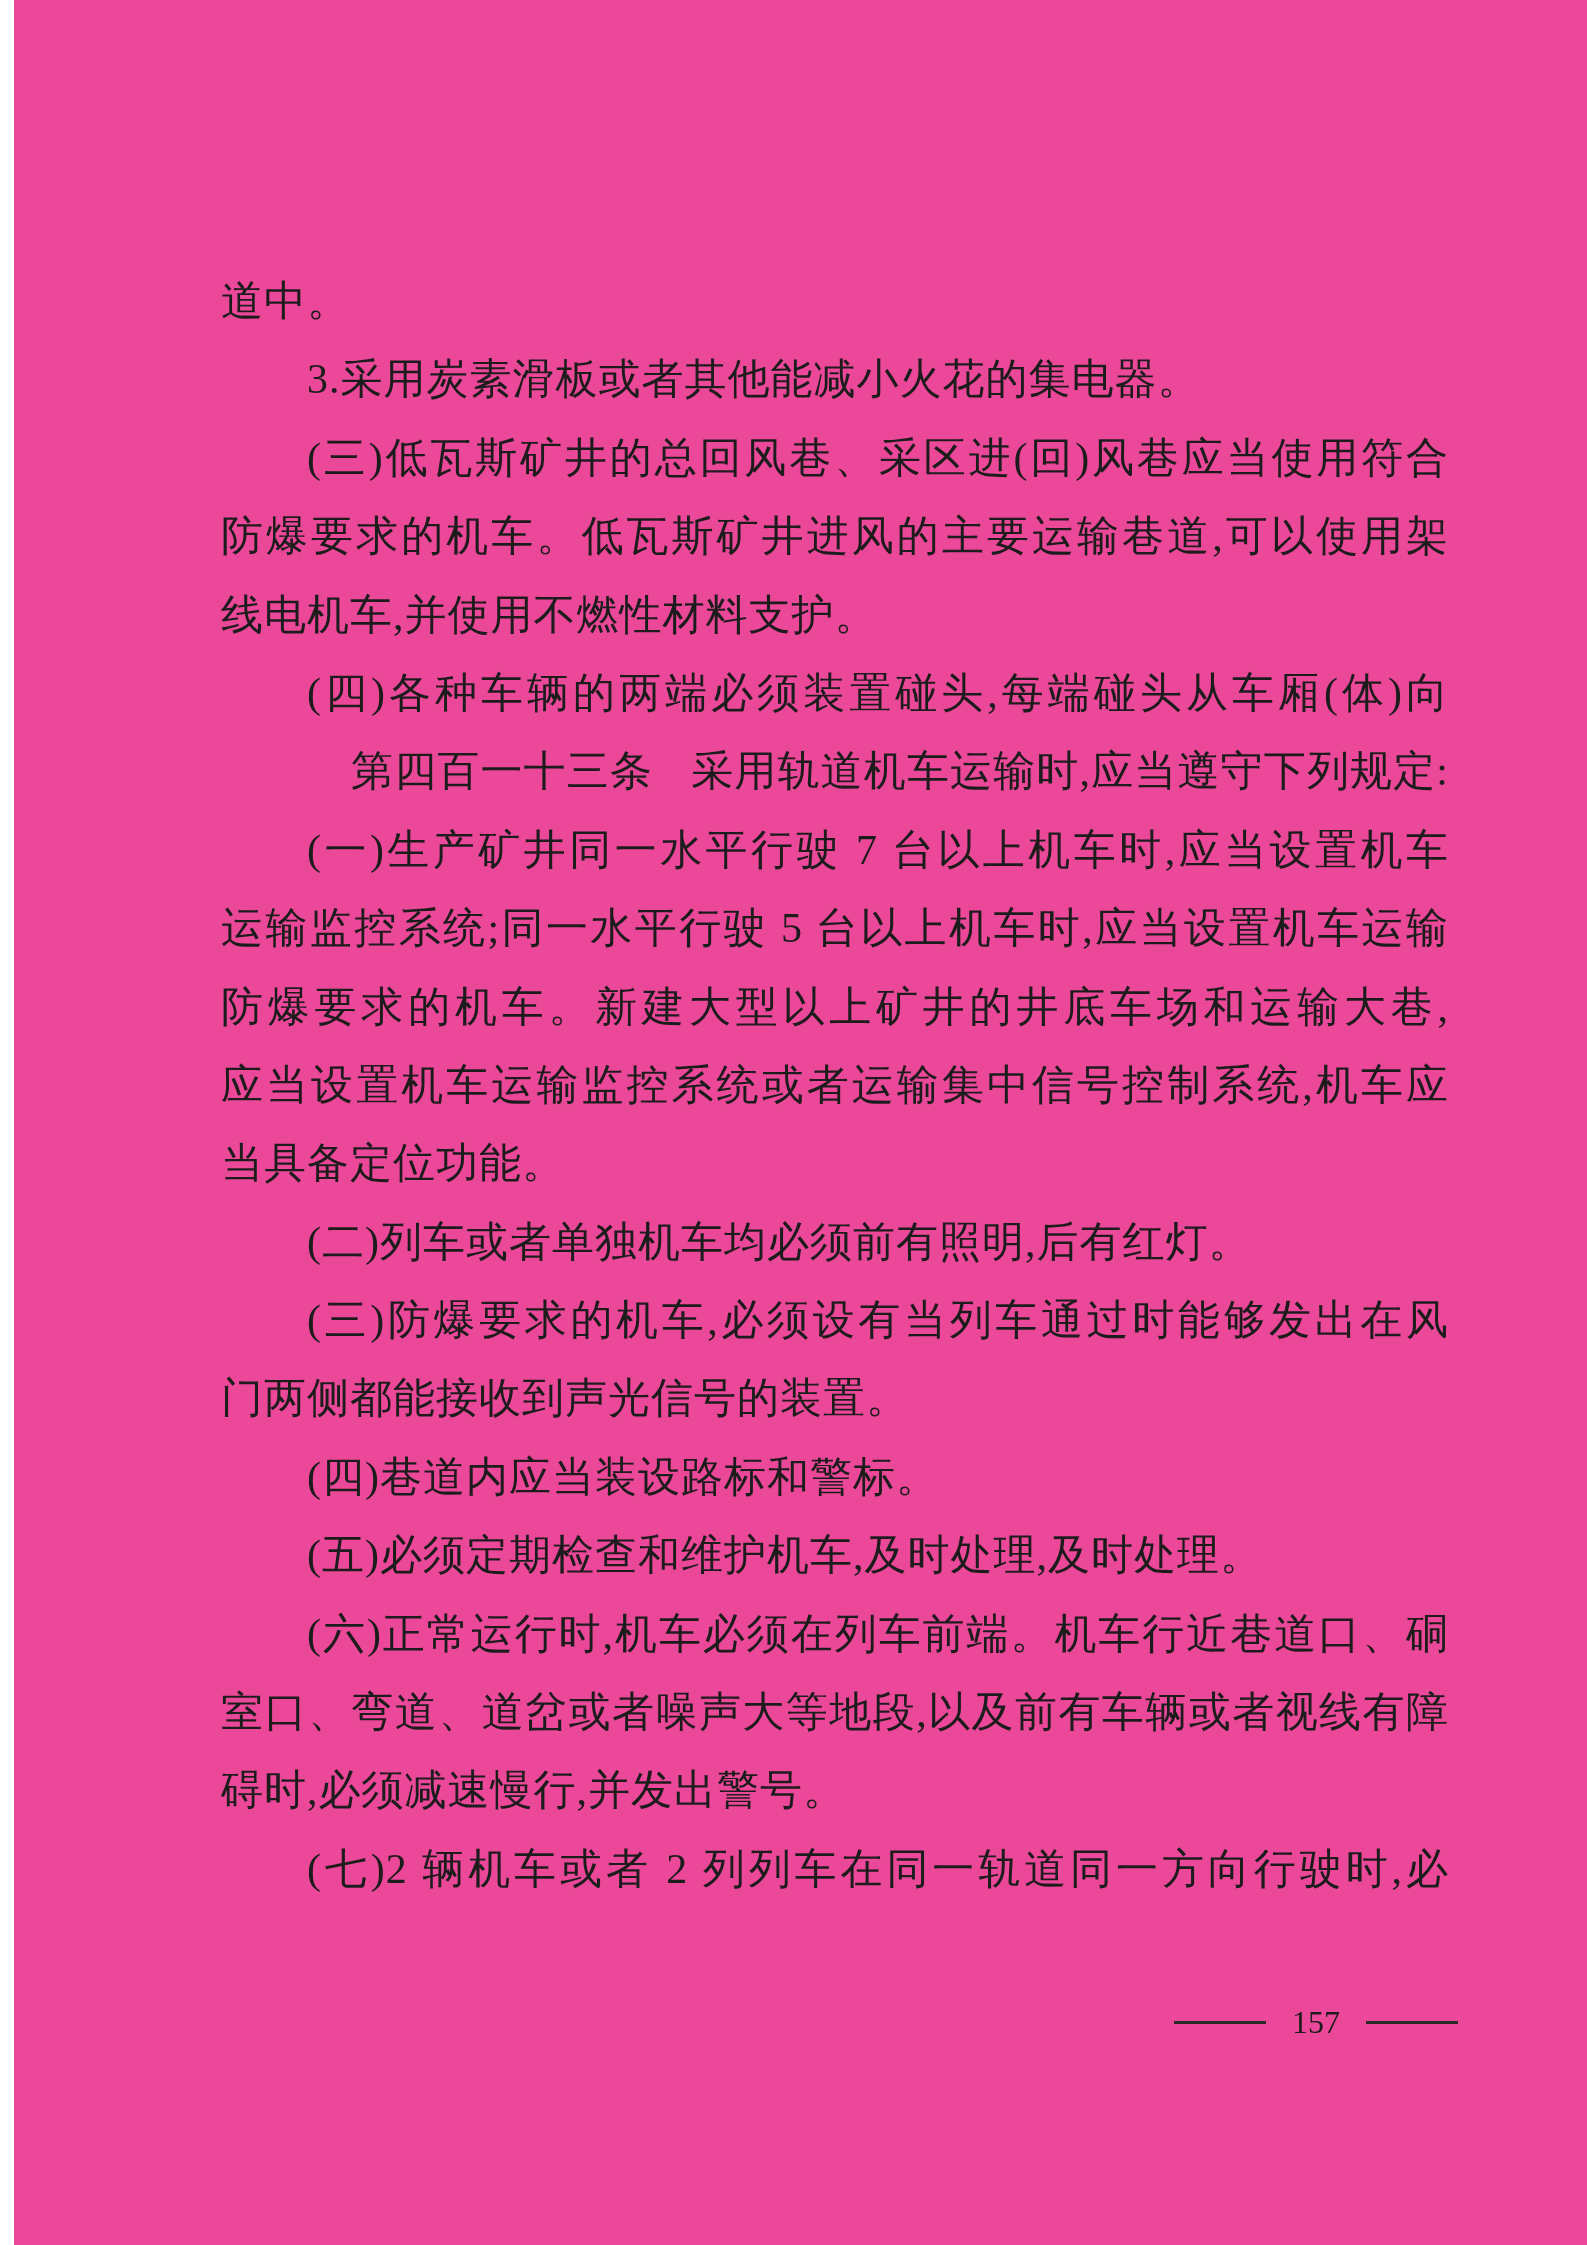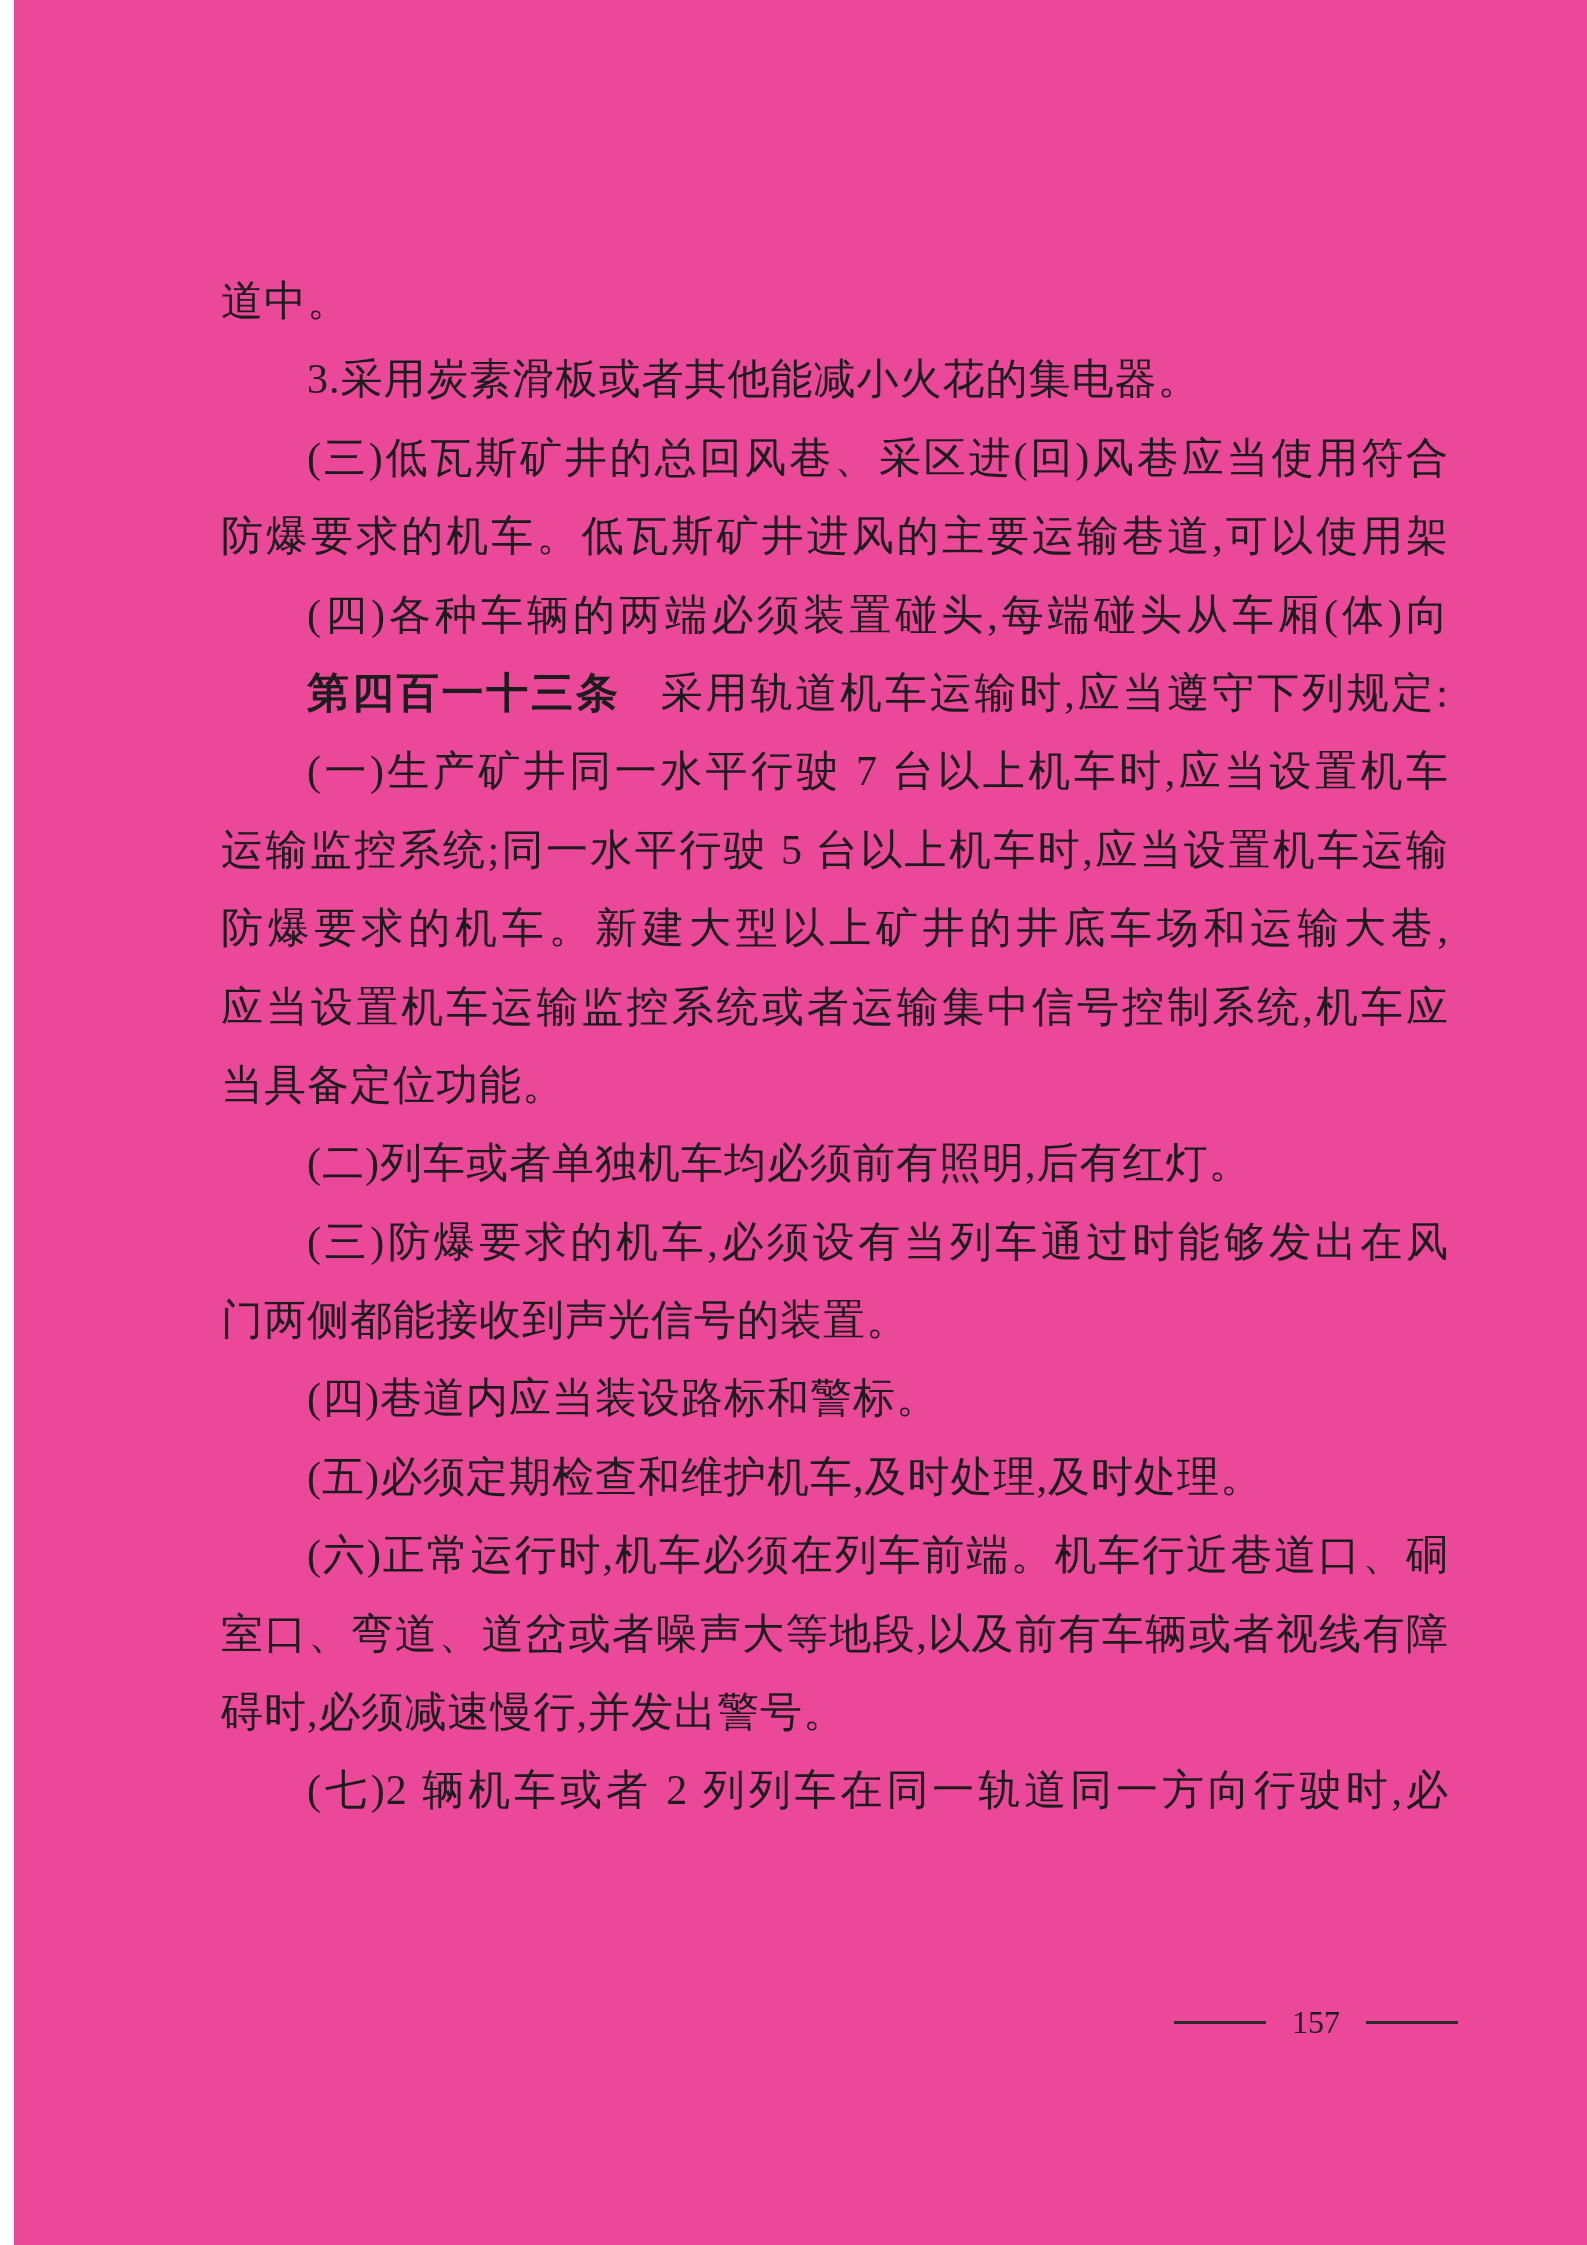--- a/index.html
+++ b/index.html
@@ -37,21 +37,22 @@
     overflow: visible;
   }
   .line.indent {
     text-indent: 86px;
   }
   .line.fill {
     text-align: justify;
     text-align-last: justify;
   }
   .art-num {
-    font-weight: bold;
+    font-weight: normal;
+    margin-left: 44px;
   }
   .art-gap {
     display: inline-block;
     width: 38px;
   }
   .folio {
     position: absolute;
     left: 1160px;
     top: 2000px;
     height: 44px;
@@ -74,20 +75,21 @@
 </style>
 </head>
 <body>
 
 <div class="page">
   <div class="text-block">
       <div class="line">道中。</div>
       <div class="line indent">3.采用炭素滑板或者其他能减小火花的集电器。</div>
       <div class="line indent fill">(三)低瓦斯矿井的总回风巷、采区进(回)风巷应当使用符合</div>
       <div class="line fill">防爆要求的机车。低瓦斯矿井进风的主要运输巷道,可以使用架</div>
+      <div class="line">线电机车,并使用不燃性材料支护。</div>
       <div class="line indent fill">(四)各种车辆的两端必须装置碰头,每端碰头从车厢(体)向</div>
       <div class="line indent fill"><span class="art-num">第四百一十三条</span><span class="art-gap"></span><span>采用轨道机车运输时,应当遵守下列规定:</span></div>
       <div class="line indent fill">(一)生产矿井同一水平行驶 7 台以上机车时,应当设置机车</div>
       <div class="line fill">运输监控系统;同一水平行驶 5 台以上机车时,应当设置机车运输</div>
       <div class="line fill">防爆要求的机车。新建大型以上矿井的井底车场和运输大巷,</div>
       <div class="line fill">应当设置机车运输监控系统或者运输集中信号控制系统,机车应</div>
       <div class="line">当具备定位功能。</div>
       <div class="line indent">(二)列车或者单独机车均必须前有照明,后有红灯。</div>
       <div class="line indent fill">(三)防爆要求的机车,必须设有当列车通过时能够发出在风</div>
       <div class="line">门两侧都能接收到声光信号的装置。</div>

